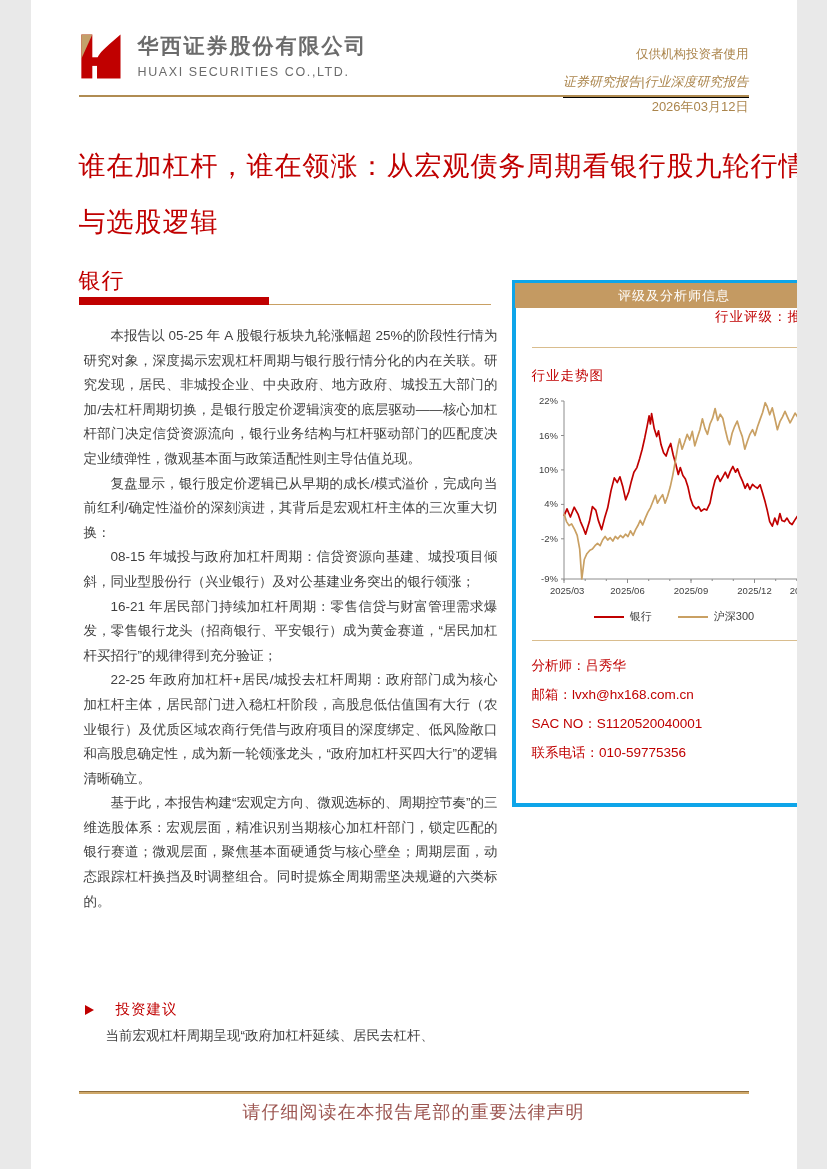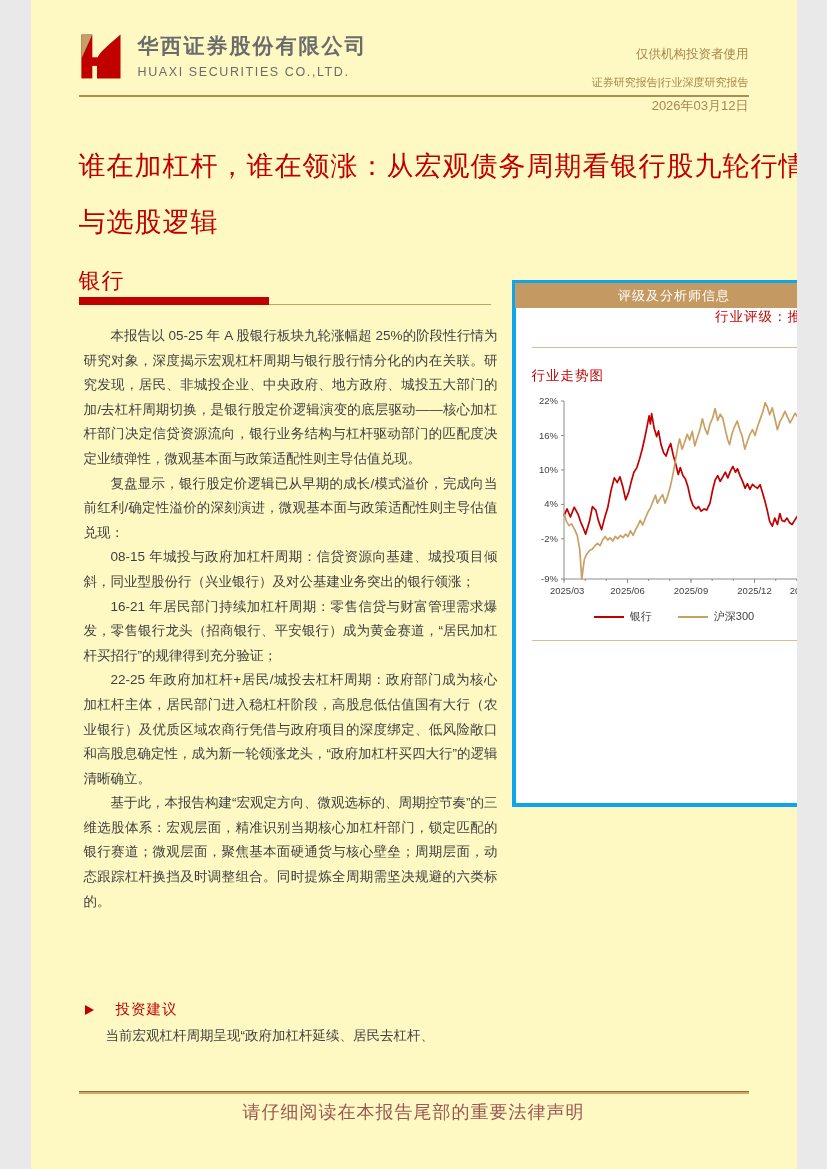--- a/index.html
+++ b/index.html
@@ -1,32 +1,32 @@
 <!DOCTYPE html>
 <html><head>
 <meta charset="utf-8">
 <style>
   * { margin:0; padding:0; box-sizing:border-box; }
   html,body { background:#e9e9e9; }
   #page {
     position:relative; width:766px; height:1169px; margin:0 auto;
-    background:#fef9c3; overflow:hidden;
+    background:#ffffff; overflow:hidden;
     font-family:"Liberation Sans","DejaVu Sans",sans-serif;
     color:#3f3f3f;
   }
   
   .hdr-logo { position:absolute; left:48px; top:28px; display:flex; align-items:flex-start; }
   .hdr-logo svg { width:47px; height:57px; display:block; }
   .hdr-names { margin-left:12px; padding-top:4px; }
   .co-cn { font-size:21px; font-weight:bold; color:#6b6b6b; letter-spacing:2px; }
   .co-en { font-size:12.5px; color:#6b6b6b; letter-spacing:1.6px; margin-top:5px; }
   .hdr-right { position:absolute; right:48px; top:46px; text-align:right; color:#ab854c; }
   .hdr-notice { font-size:12.5px; margin-bottom:9px; }
-  .hdr-type { display:inline-block; font-size:11px; padding-bottom:5px;
-              border-bottom:2px solid #15803d; }
+  .hdr-type { display:inline-block; font-size:13px; padding-bottom:5px;
+              border-bottom:2px solid #000000;font-style:italic; }
   .hdr-date { font-size:13px; }
   .hdr-rule { position:absolute; left:48px; right:48px; top:95px; height:2px; background:#b08c52; }
   
   .report-title {
     position:absolute; left:48px; top:138px; width:735px;
     font-size:27px; line-height:56px; color:#c00000; letter-spacing:1px;
   }
   
   .industry { position:absolute; left:48px; top:266px; font-size:22px; color:#c00000; letter-spacing:1px; }
   .industry-rule { position:absolute; left:48px; top:297px; width:412px; height:8px; }
@@ -93,21 +93,21 @@
   <div class="report-title">谁在加杠杆，谁在领涨：从宏观债务周期看银行股九轮行情与选股逻辑</div>
 
   <div class="industry">银行</div>
   <div class="industry-rule">
     <div class="red"></div>
       <div class="tan"></div>
   </div>
 
   <div class="body-col">
     <p>本报告以 05-25 年 A 股银行板块九轮涨幅超 25%的阶段性行情为研究对象，深度揭示宏观杠杆周期与银行股行情分化的内在关联。研究发现，居民、非城投企业、中央政府、地方政府、城投五大部门的加/去杠杆周期切换，是银行股定价逻辑演变的底层驱动——核心加杠杆部门决定信贷资源流向，银行业务结构与杠杆驱动部门的匹配度决定业绩弹性，微观基本面与政策适配性则主导估值兑现。</p>
-    <p>复盘显示，银行股定价逻辑已从早期的成长/模式溢价，完成向当前红利/确定性溢价的深刻演进，微观基本面与政策适配性则主导估值兑现：</p>
+    <p>复盘显示，银行股定价逻辑已从早期的成长/模式溢价，完成向当前红利/确定性溢价的深刻演进，其背后是宏观杠杆主体的三次重大切换：</p>
     <p>08-15 年城投与政府加杠杆周期：信贷资源向基建、城投项目倾斜，同业型股份行（兴业银行）及对公基建业务突出的银行领涨；</p>
     <p>16-21 年居民部门持续加杠杆周期：零售信贷与财富管理需求爆发，零售银行龙头（招商银行、平安银行）成为黄金赛道，“居民加杠杆买招行”的规律得到充分验证；</p>
     <p>22-25 年政府加杠杆+居民/城投去杠杆周期：政府部门成为核心加杠杆主体，居民部门进入稳杠杆阶段，高股息低估值国有大行（农业银行）及优质区域农商行凭借与政府项目的深度绑定、低风险敞口和高股息确定性，成为新一轮领涨龙头，“政府加杠杆买四大行”的逻辑清晰确立。</p>
     <p>基于此，本报告构建“宏观定方向、微观选标的、周期控节奏”的三维选股体系：宏观层面，精准识别当期核心加杠杆部门，锁定匹配的银行赛道；微观层面，聚焦基本面硬通货与核心壁垒；周期层面，动态跟踪杠杆换挡及时调整组合。同时提炼全周期需坚决规避的六类标的。</p>
   </div>
 
   <div class="sec2">
     <span class="tri"></span>
     <span class="sec2-label">投资建议</span>
   </div>
@@ -158,19 +158,25 @@
           <line x1="286" y1="186" x2="286" y2="190" stroke="#8c8c8c"></line>
           <text x="292" y="201" text-anchor="end" font-size="9.5" fill="#404040">2026/03</text>
           <polyline points="32.0,122.8 35.0,115.9 38.4,124.0 42.2,114.2 46.0,121.1 48.5,128.6 51.0,134.3 53.6,141.2 57.4,128.6 60.4,113.7 63.8,117.1 66.3,127.4 69.6,136.6 72.6,125.1 75.7,114.8 79.0,97.6 82.3,84.9 85.3,89.5 87.9,83.8 90.9,94.1 93.7,106.8 96.8,98.7 99.3,88.4 101.9,79.2 104.9,74.6 107.7,65.4 110.2,56.2 112.8,44.7 115.1,33.3 117.1,22.9 118.4,31.0 119.6,20.6 122.2,35.6 124.7,43.6 126.5,37.9 129.0,51.6 131.6,59.7 134.1,63.1 136.6,55.1 138.7,50.5 141.2,62.0 143.8,71.2 146.3,81.5 148.3,74.6 150.9,82.6 153.4,86.1 156.0,94.1 158.5,105.6 161.0,112.5 164.1,115.9 166.6,113.7 169.2,118.2 172.2,115.9 174.7,117.1 178.0,110.2 180.6,97.0 183.1,87.2 185.7,82.6 188.2,88.4 190.8,83.8 193.3,79.2 195.8,84.9 198.4,78.1 200.9,73.5 203.5,79.2 205.5,75.8 208.0,82.6 210.6,88.4 213.1,95.3 215.4,90.7 217.9,96.4 220.5,91.3 223.0,93.6 225.5,95.3 228.1,91.8 230.6,99.9 233.2,109.1 235.2,117.1 237.7,128.6 240.3,133.2 242.8,125.1 245.4,131.5 247.9,120.5 249.9,127.4 252.5,128.6 255.0,125.1 257.6,129.7 260.1,131.5 262.6,127.4 265.2,123.4 267.7,128.6 270.3,125.7 272.8,129.7 275.3,127.4 277.9,123.4 280.4,126.3 283.5,122.8 286.0,118.8" fill="none" stroke="#c00000" stroke-width="1.7" stroke-linejoin="round"></polyline>
           <polyline points="32.0,120.5 34.5,128.6 37.1,132.6 39.6,130.9 42.7,136.6 45.2,142.4 47.7,156.1 49.8,186.0 52.3,166.5 54.9,160.7 57.9,157.3 60.4,156.1 63.0,152.7 65.5,150.4 68.1,152.7 70.6,147.0 73.1,143.5 75.7,147.0 78.2,144.7 80.8,148.1 83.3,143.5 85.8,145.8 88.4,142.4 90.9,144.7 93.5,141.2 96.0,143.5 98.5,137.8 101.1,142.4 103.6,136.6 106.2,132.0 108.2,127.4 110.7,132.0 113.3,125.1 115.8,119.4 118.4,114.8 120.9,108.5 123.4,102.2 125.5,110.2 128.0,105.6 130.6,101.6 133.1,110.2 135.6,103.3 138.2,94.1 140.7,82.6 143.3,68.3 145.8,53.9 147.6,45.9 150.1,56.2 152.6,49.3 155.2,41.3 157.7,47.0 160.3,38.4 162.8,52.8 165.3,44.7 167.9,36.7 170.4,25.8 173.0,35.6 175.5,41.3 178.0,31.0 180.6,25.2 183.1,15.5 185.7,27.5 188.2,21.2 190.8,25.2 193.3,36.7 195.8,47.0 197.6,51.6 200.1,40.2 202.7,33.3 205.2,28.1 207.8,36.7 210.3,43.6 212.8,56.2 215.4,48.2 217.9,41.3 220.5,36.7 223.0,42.5 225.5,33.8 228.1,26.4 230.6,19.5 233.2,9.7 235.2,13.7 237.7,21.8 240.3,14.9 242.8,25.2 245.4,36.7 247.9,28.7 250.4,24.1 253.0,18.3 255.5,24.1 258.1,29.8 260.6,25.2 263.1,20.1 265.7,24.1 268.2,27.5 270.8,33.3 273.3,31.0 275.8,21.8 278.4,26.4 280.9,34.4 283.5,27.5 286.0,22.9" fill="none" stroke="#c9a063" stroke-width="1.7" stroke-linejoin="round"></polyline>
         </svg>
       <div class="sb-legend">
           <span class="leg-item"><span class="leg-line" style="background:#c00000"></span>银行</span>
           <span class="leg-item"><span class="leg-line" style="background:#c9a063"></span>沪深300</span>
         </div>
       <div class="sb-div2"></div>
+      <div class="sb-analyst">
+        <div>分析师：吕秀华</div>
+        <div>邮箱：lvxh@hx168.com.cn</div>
+        <div>SAC NO：S1120520040001</div>
+        <div>联系电话：010-59775356</div>
+      </div>
     </div>
   </div>
 
   <div class="ft-rule"></div>
   <div class="ft-text">请仔细阅读在本报告尾部的重要法律声明</div>
 
 </div>
 
 </body></html>

